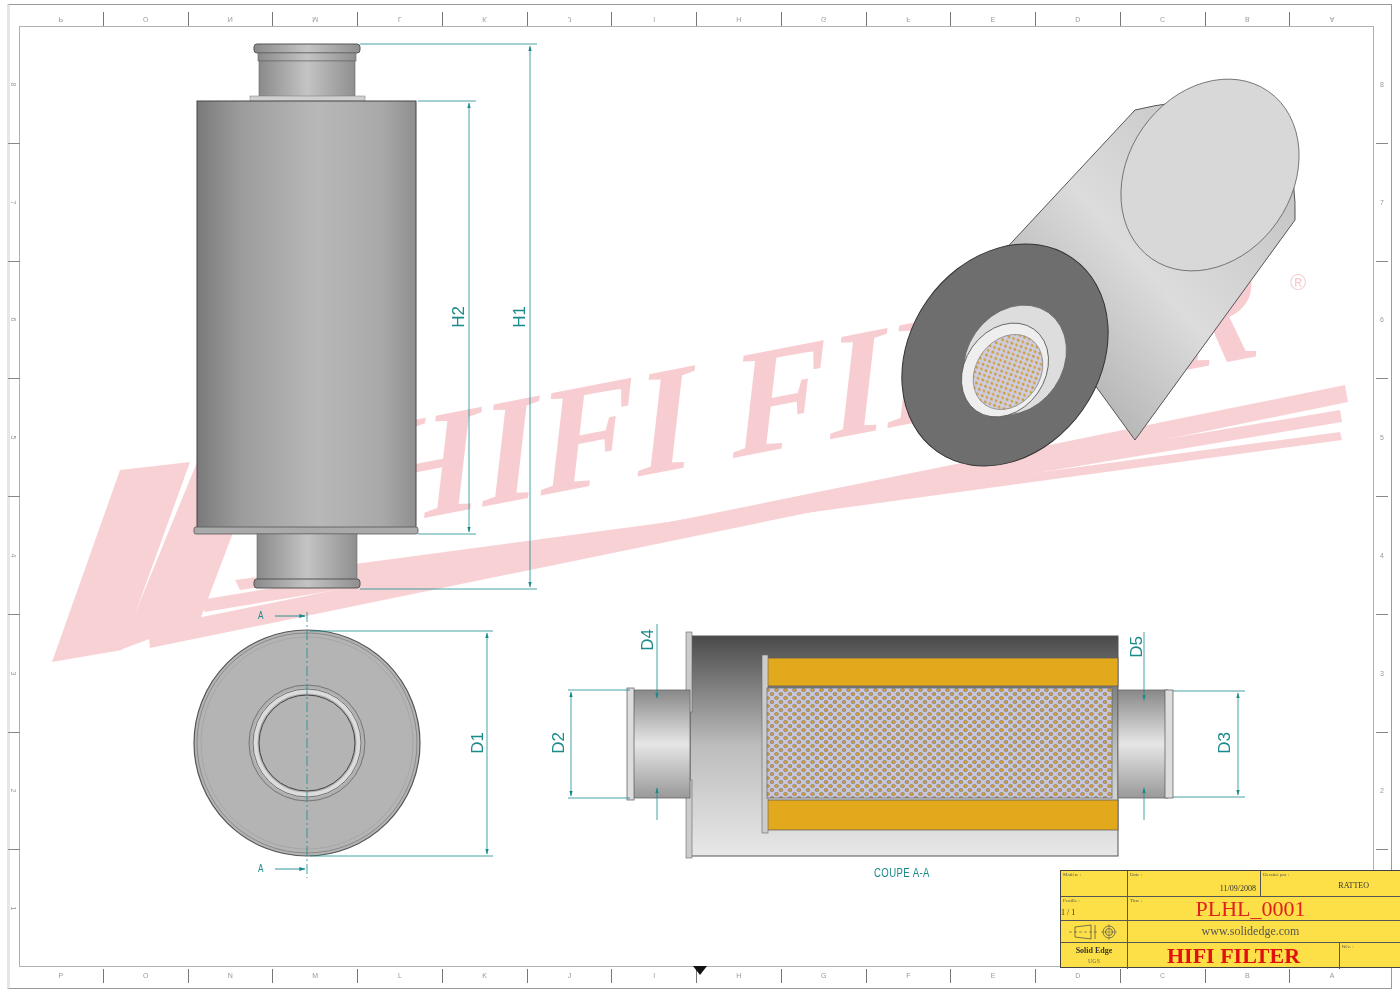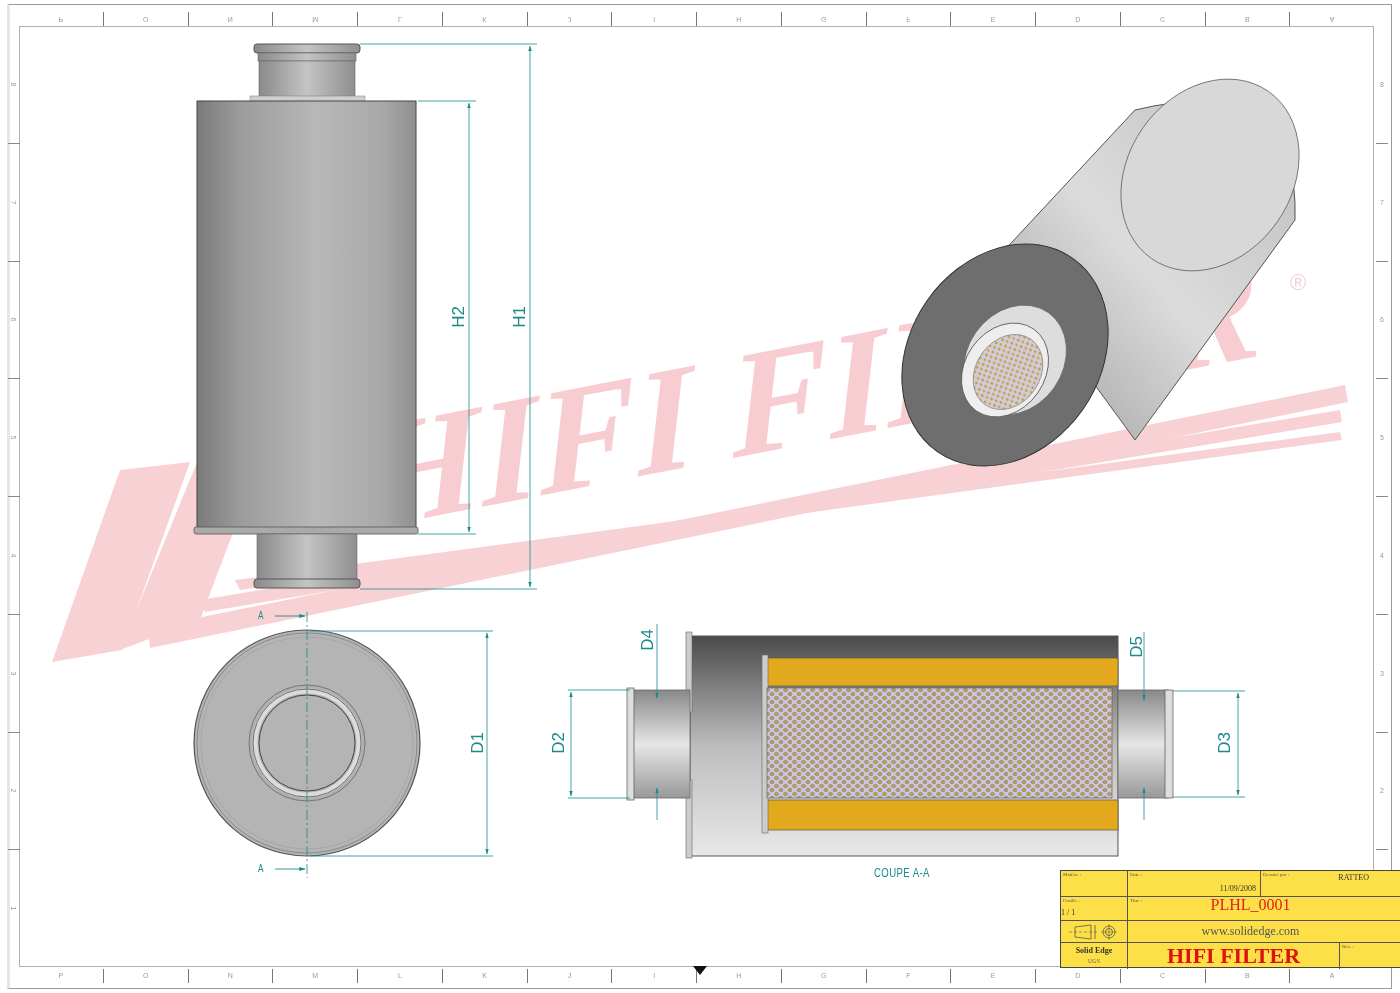--- a/index.html
+++ b/index.html
@@ -32,21 +32,21 @@
 
   .dim-label { position: absolute; color: #1a8a8a; font-size: 17px; font-family: "Liberation Sans", sans-serif; transform: rotate(-90deg); transform-origin: center; white-space: nowrap; }
   .section-label { position: absolute; color: #1a8a8a; font-size: 12px; font-family: "Liberation Sans Narrow", "Liberation Sans", sans-serif; letter-spacing: 0.5px; transform: scaleX(0.8); transform-origin: left; }
   .cut-label { position: absolute; color: #1a8a8a; font-size: 11px; transform: scaleX(0.75); }
 
   .title-block { position: absolute; left: 1060px; top: 870px; width: 360px; height: 98px; border: 1.5px solid #444; background: #fde047; font-family: Liberation Serif, serif; }
   .tb-row { position: absolute; left: 0; width: 100%; border-bottom: 1px solid #555; }
   .tb-cell { position: absolute; top: 0; height: 100%; border-right: 1px solid #555; }
   .tb-small { position: absolute; left: 2px; top: 1px; font-size: 5px; color: #555; }
   .tb-val { position: absolute; font-size: 8px; color: #333; }
-  .tb-red-title { position: absolute; font-size: 16px; color: #e02020; left: 0; width: 100%; text-align: center; }
+  .tb-red-title { position: absolute; font-size: 22px; color: #e02020; left: 0; width: 100%; text-align: center; }
   .tb-url { position: absolute; font-size: 12px; color: #555; left: 0; width: 100%; text-align: center; }
   .tb-brand { position: absolute; font-size: 22px; color: #e01010; font-weight: bold; left: 0; width: 100%; text-align: center; }
 </style>
 </head>
 <body>
 
 <div class="sheet">
 
   <svg class="watermark" viewBox="0 0 1400 993">
     <g fill="#f8cdd1" opacity="0.9">
@@ -293,21 +293,21 @@
       <div class="tb-cell" style="left:0; width:67px;">
         <span class="tb-small">Matière :</span>
         <span class="tb-val"></span>
       </div>
       <div class="tb-cell" style="left:67px; width:133px;">
         <span class="tb-small">Date :</span>
         <span class="tb-val" style="right:4px; top:13px;">11/09/2008</span>
       </div>
       <div class="tb-cell" style="left:200px; width:112px; border-right:none;">
         <span class="tb-small">Dessiné par :</span>
-        <span class="tb-val" style="right:4px; top:2px;margin-left:27px;">RATTEO</span>
+        <span class="tb-val" style="right:4px; top:10px;margin-left:27px;">RATTEO</span>
       </div>
     </div>
     <div class="tb-row" style="top:26px; height:24px;">
       <div class="tb-cell" style="left:0; width:67px;">
         <span class="tb-small">Feuille :</span>
         <span class="tb-val" style="left:0; width:100%; text-align:left; top:11px;">1 / 1</span>
       </div>
       <div class="tb-cell" style="left:67px; width:245px; border-right:none;">
         <span class="tb-small">Titre :</span>
         <span class="tb-red-title" style="top:-1px;">PLHL_0001</span>

